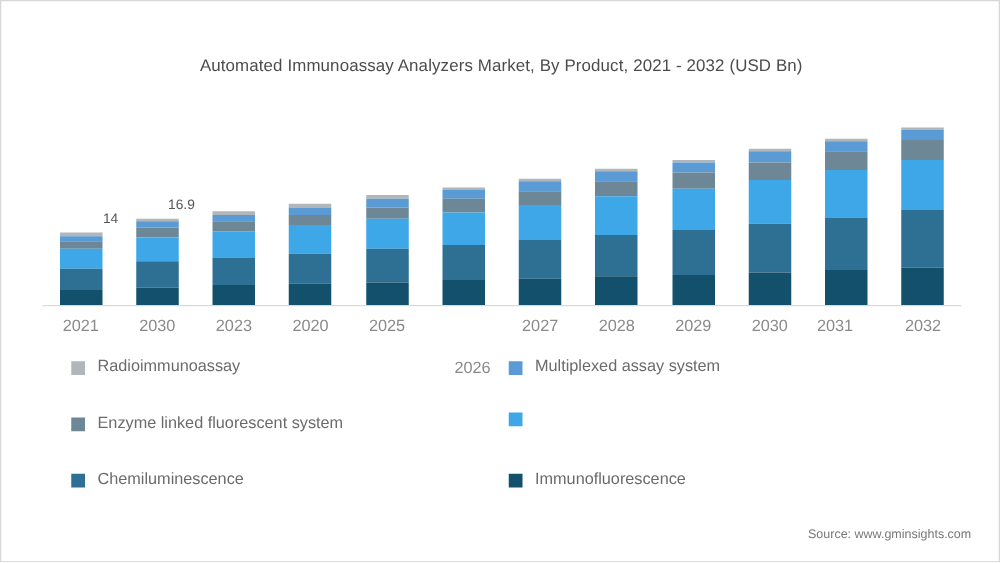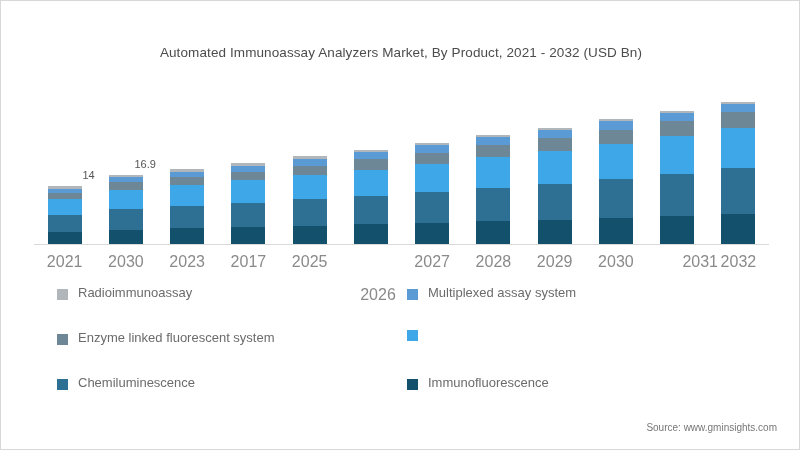--- a/index.html
+++ b/index.html
@@ -69,21 +69,21 @@
     position: absolute;
     left: 33px;
     top: 252px;
     width: 735px;
     height: 16px;
   }
   .xtick {
     position: absolute;
     width: 60px;
     text-align: center;
-    font-size: 16px;
+    font-size: 13px;
     color: #8a8a8a;
   }
   
   #legend {
     position: absolute;
     left: 56px;
     top: 284px;
     width: 700px;
   }
   .legend-row {
@@ -221,28 +221,28 @@
         <div class="seg" style="background: rgb(61, 167, 232); height: 40.7px;"></div>
         <div class="seg" style="background: rgb(46, 111, 148); height: 45.2222px;"></div>
         <div class="seg" style="background: rgb(19, 80, 107); height: 30.4222px;"></div>
       </div>
     </div>
   <div id="baseline"></div>
   <div id="xaxis">
       <div class="xtick" style="left: 0.625px;">2021</div>
       <div class="xtick" style="left: 61.875px;">2030</div>
       <div class="xtick" style="left: 123.125px;">2023</div>
-      <div class="xtick" style="left: 184.375px;">2017</div>
+      <div class="xtick" style="left: 184.375px;">2020</div>
       <div class="xtick" style="left: 245.625px;">2025</div>
       <div class="xtick" style="left: 314px; margin-top: 33px;">2026</div>
       <div class="xtick" style="left: 368.125px;">2027</div>
       <div class="xtick" style="left: 429.375px;">2028</div>
       <div class="xtick" style="left: 490.625px;">2029</div>
       <div class="xtick" style="left: 551.875px;">2030</div>
-      <div class="xtick" style="left: 624px; text-align: right;">2031</div>
+      <div class="xtick" style="left: 604px;">2031</div>
       <div class="xtick" style="left: 674.375px;">2032</div>
     </div>
 
   <div id="legend">
     <div class="legend-row">
       <div class="legend-item col1">
         <span class="swatch" style="background: rgb(176, 182, 186);"></span>
         <span class="legend-label">Radioimmunoassay</span>
       </div>
       <div class="legend-item col2">

